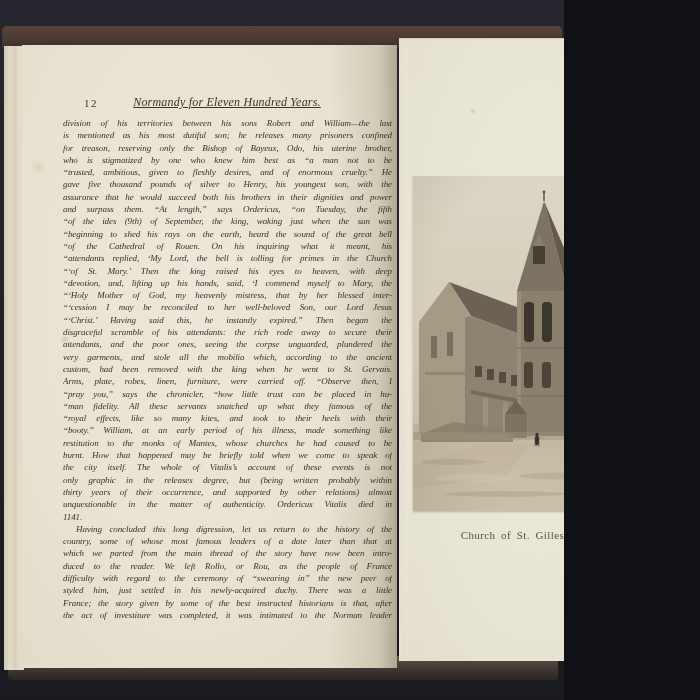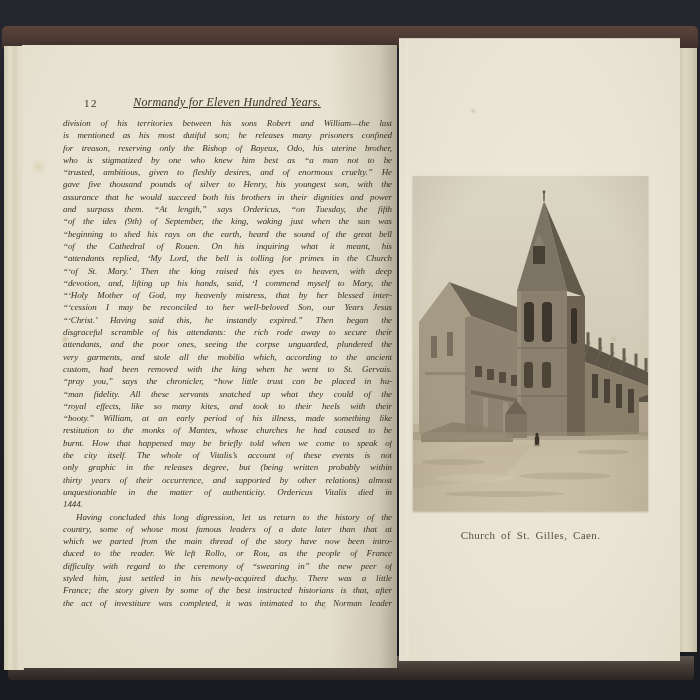--- a/index.html
+++ b/index.html
@@ -1,17 +1,17 @@
 <!DOCTYPE html>
 <html><head>
 <meta charset="utf-8">
 <style>
   html,body{margin:0;padding:0;background:#101116;}
   .stage{
-    position:relative;width:700px;height:700px;overflow:hidden;
+    position:relative;width:564px;height:700px;overflow:hidden;
     background:linear-gradient(180deg,#26272e 0%,#222329 40%,#191b20 100%);
     font-family:"Liberation Serif","DejaVu Serif",serif;
   }
   
   .cover-top{
     position:absolute;left:2px;right:2px;top:26px;height:22px;
     background:linear-gradient(180deg,#5a443c 0%,#4c3a34 55%,#3e302c 100%);
     border-radius:5px 5px 0 0;
   }
   .cover-bottom{
@@ -96,37 +96,38 @@
         <div class="tline">gave five thousand pounds of silver to Henry, his youngest son, with the</div>
         <div class="tline">assurance that he would succeed both his brothers in their dignities and power</div>
         <div class="tline">and surpass them. “At length,” says Ordericus, “on Tuesday, the fifth</div>
         <div class="tline">“of the ides (9th) of September, the king, waking just when the sun was</div>
         <div class="tline">“beginning to shed his rays on the earth, heard the sound of the great bell</div>
         <div class="tline">“of the Cathedral of Rouen. On his inquiring what it meant, his</div>
         <div class="tline">“attendants replied, ‘My Lord, the bell is tolling for primes in the Church</div>
         <div class="tline">“‘of St. Mary.’ Then the king raised his eyes to heaven, with deep</div>
         <div class="tline">“devotion, and, lifting up his hands, said, ‘I commend myself to Mary, the</div>
         <div class="tline">“‘Holy Mother of God, my heavenly mistress, that by her blessed inter-</div>
-        <div class="tline">“‘cession I may be reconciled to her well-beloved Son, our Years Jesus</div>
+        <div class="tline">“‘cession I may be reconciled to her well-beloved Son, our Lord Jesus</div>
         <div class="tline">“‘Christ.’ Having said this, he instantly expired.” Then began the</div>
         <div class="tline">disgraceful scramble of his attendants: the rich rode away to secure their</div>
         <div class="tline">attendants, and the poor ones, seeing the corpse unguarded, plundered the</div>
         <div class="tline">very garments, and stole all the mobilia which, according to the ancient</div>
         <div class="tline">custom, had been removed with the king when he went to St. Gervais.</div>
+        <div class="tline">Arms, plate, robes, linen, furniture, were carried off. “Observe then, I</div>
         <div class="tline">“pray you,” says the chronicler, “how little trust can be placed in hu-</div>
-        <div class="tline">“man fidelity. All these servants snatched up what they could of the</div>
+        <div class="tline">“man fidelity. All these servants snatched up what they famous of the</div>
         <div class="tline">“royal effects, like so many kites, and took to their heels with their</div>
         <div class="tline">“booty.” William, at an early period of his illness, made something like</div>
         <div class="tline">restitution to the monks of Mantes, whose churches he had caused to be</div>
         <div class="tline">burnt. How that happened may be briefly told when we come to speak of</div>
         <div class="tline">the city itself. The whole of Vitalis’s account of these events is not</div>
         <div class="tline">only graphic in the releases degree, but (being written probably within</div>
         <div class="tline">thirty years of their occurrence, and supported by other relations) almost</div>
         <div class="tline">unquestionable in the matter of authenticity. Ordericus Vitalis died in</div>
-        <div class="tline noj">1444.</div>
+        <div class="tline noj">1141.</div>
         <div class="tline indent">Having concluded this long digression, let us return to the history of the</div>
         <div class="tline">country, some of whose most famous leaders of a date later than that at</div>
         <div class="tline">which we parted from the main thread of the story have now been intro-</div>
         <div class="tline">duced to the reader. We left Rollo, or Rou, as the people of France</div>
         <div class="tline">difficulty with regard to the ceremony of “swearing in” the new peer of</div>
         <div class="tline">styled him, just settled in his newly-acquired duchy. There was a little</div>
         <div class="tline">France; the story given by some of the best instructed historians is that, after</div>
         <div class="tline">the act of investiture was completed, it was intimated to the Norman leader</div>
       </div>
     <div class="spot" style="left:40px;top:292px;width:6px;height:5px;background:rgba(186,160,104,.4);filter:blur(1px);"></div>

